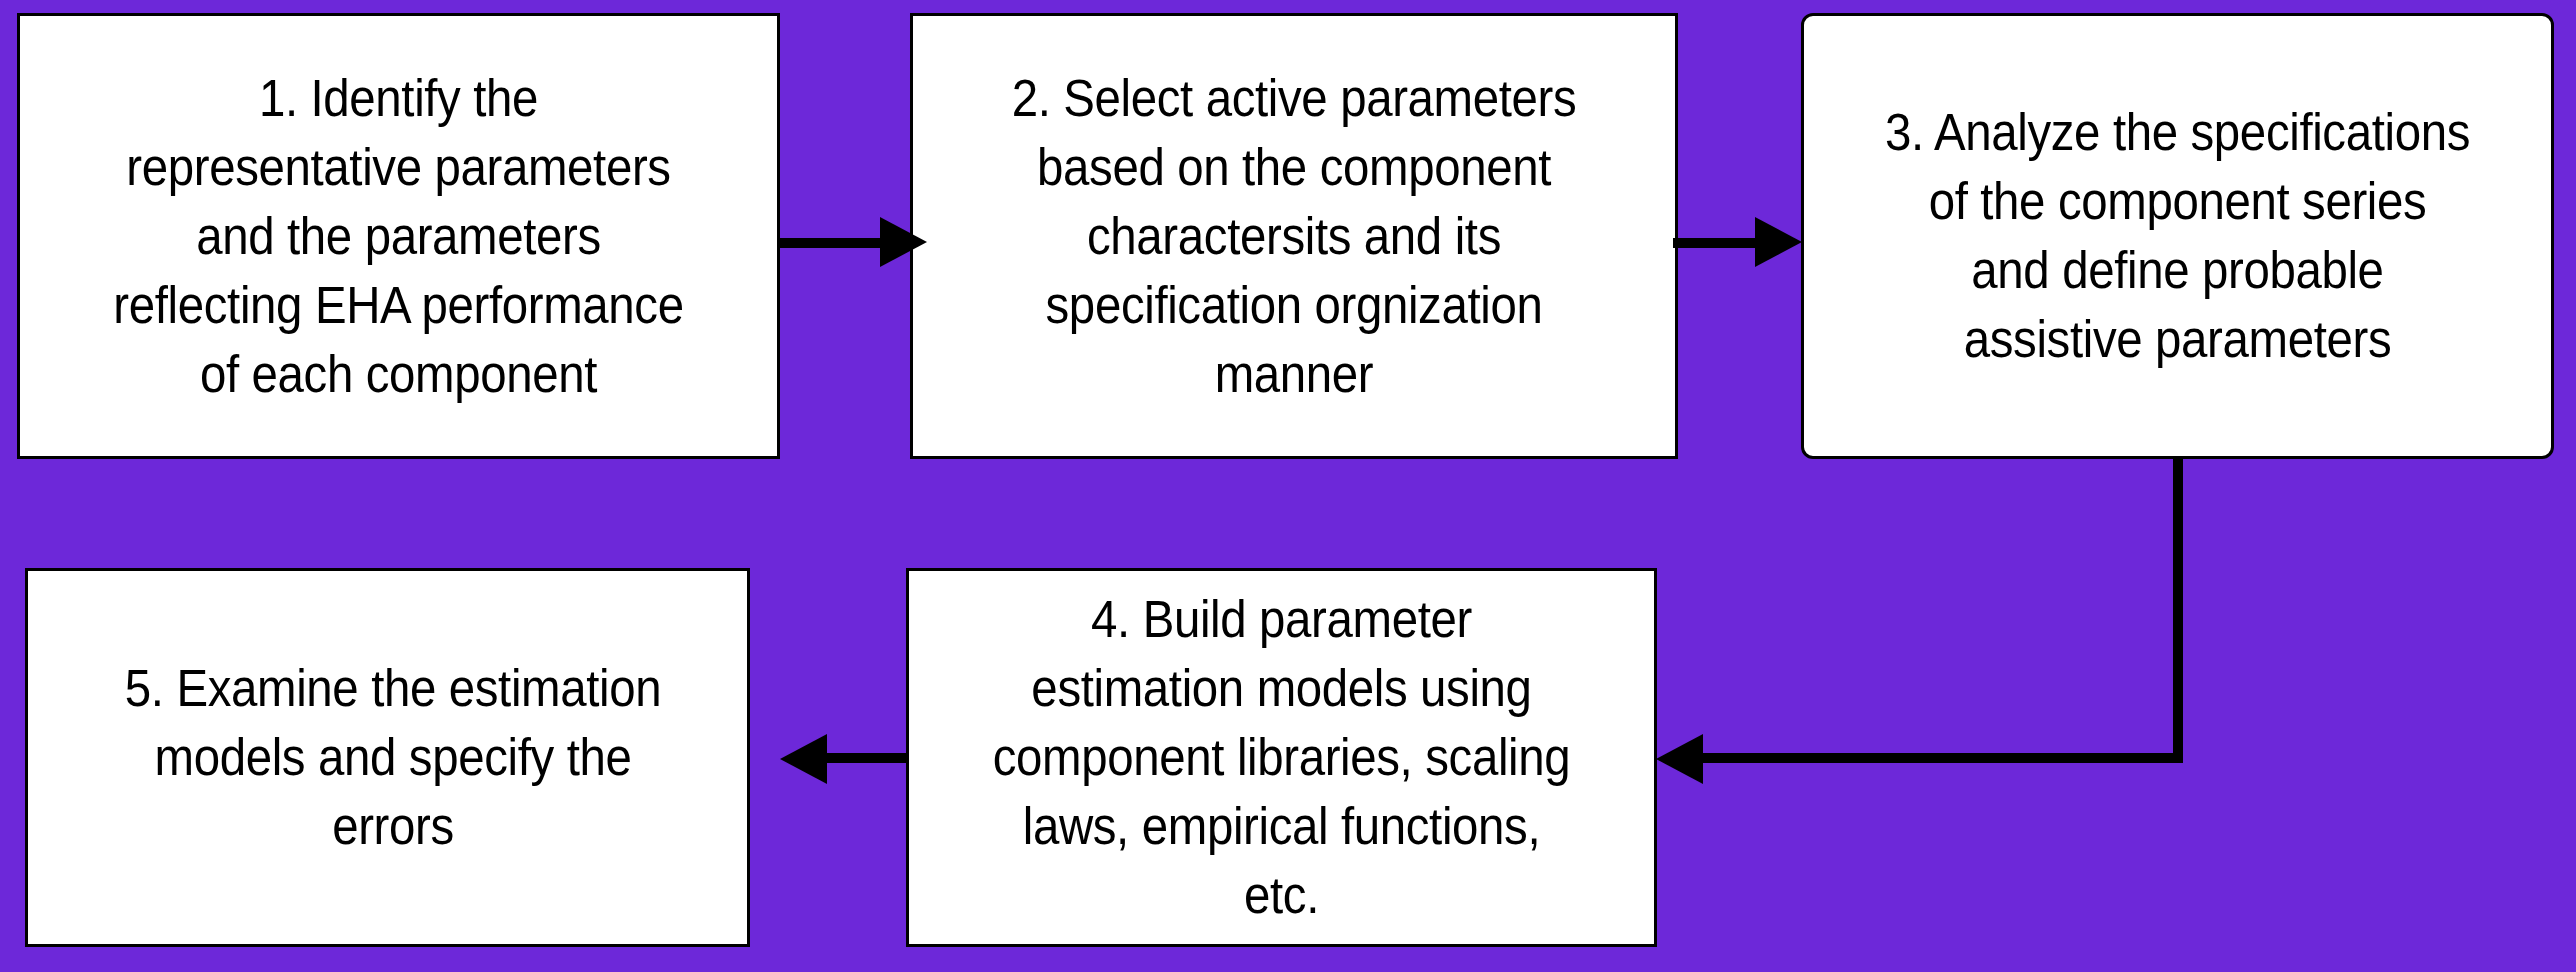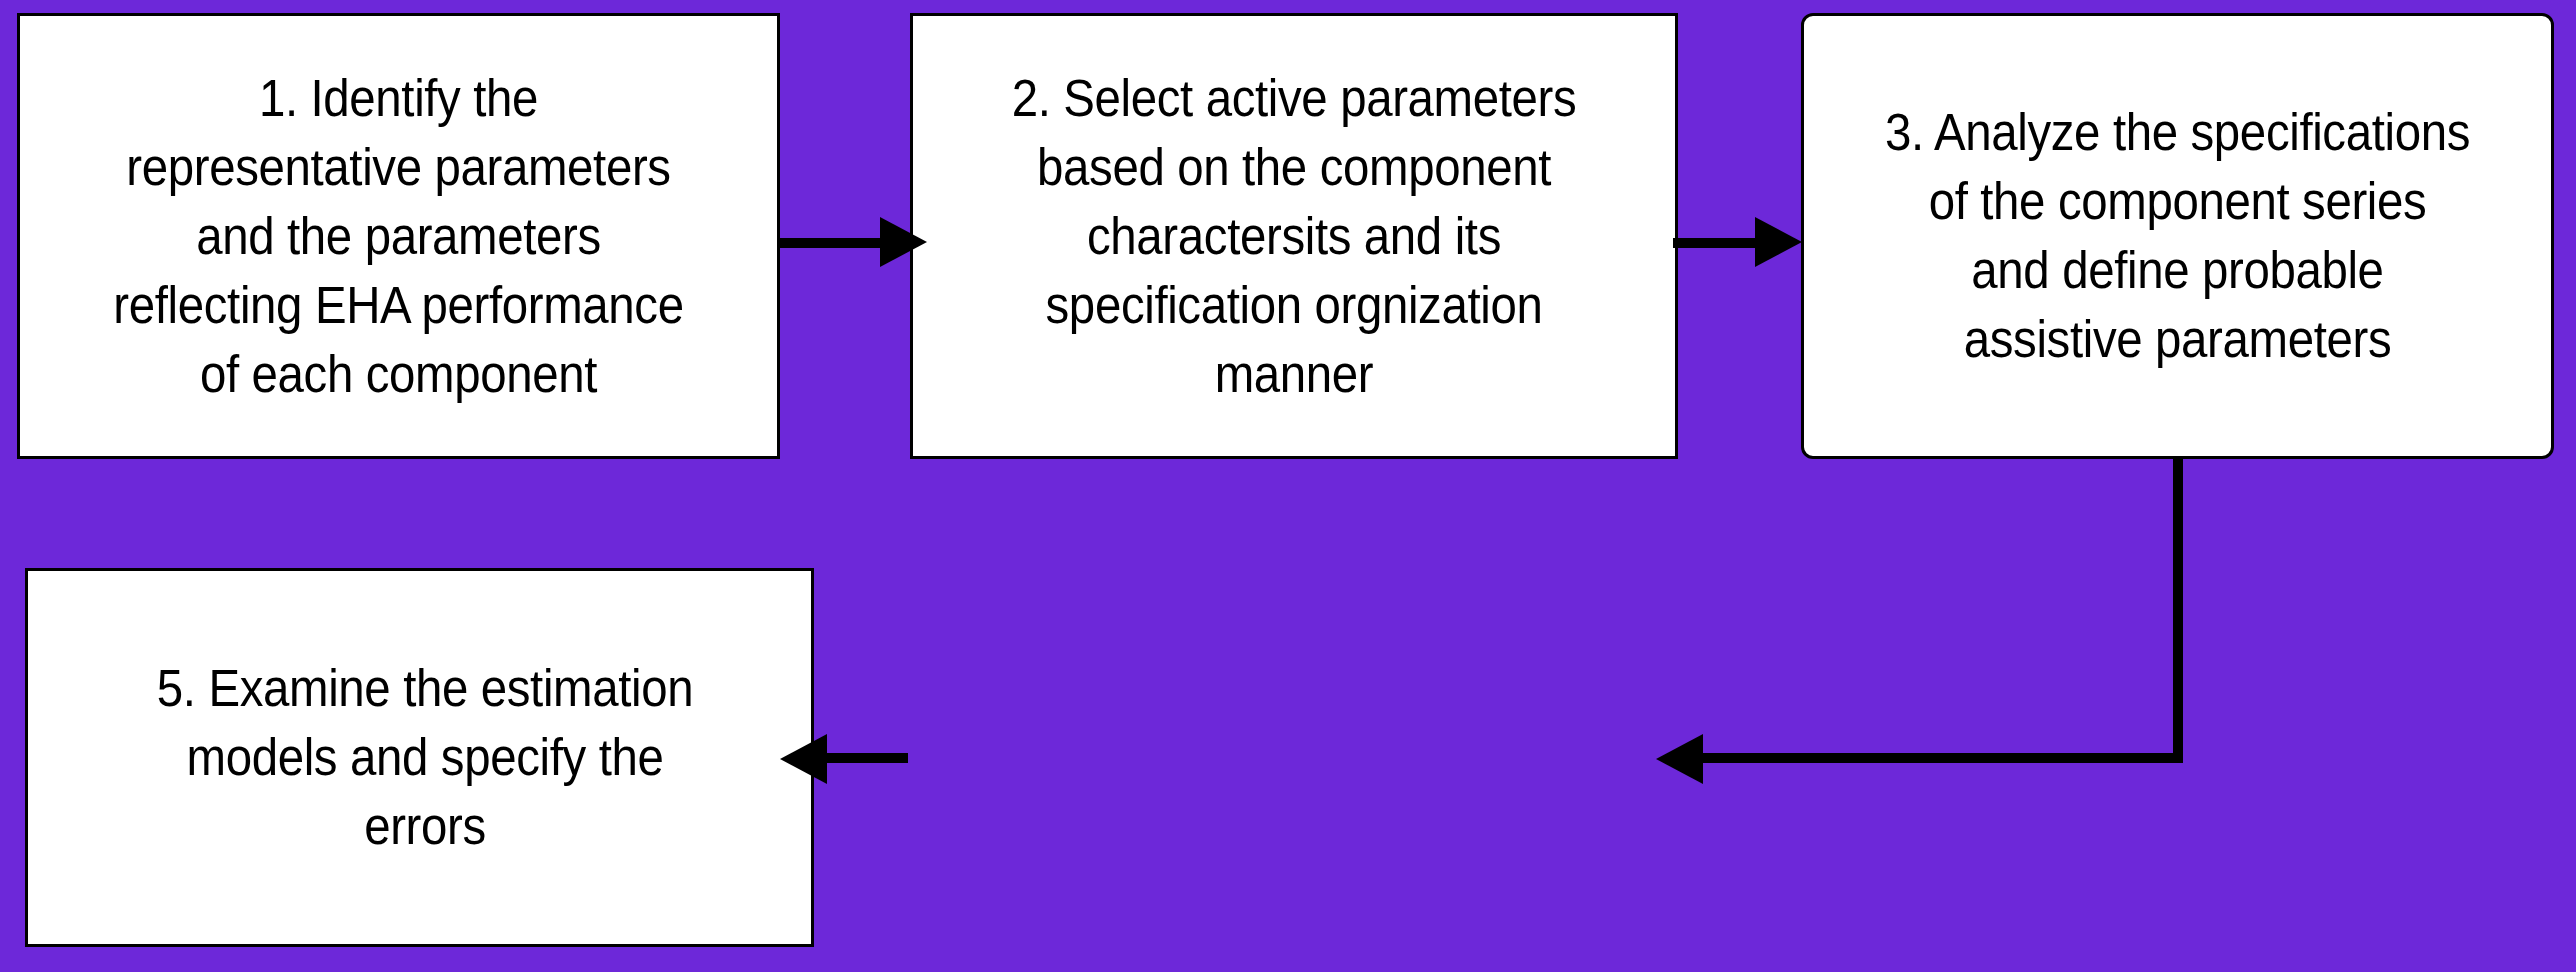--- a/index.html
+++ b/index.html
@@ -38,21 +38,21 @@
     letter-spacing: -0.4px;
     white-space: pre-line;
     transform: scaleX(0.93);
     transform-origin: center center;
   }
   
   #box-1 { left: 17px;   top: 13.2px;  width: 763px;  height: 446px; }
   #box-2 { left: 910px;  top: 13.2px;  width: 768px;  height: 446px; }
   #box-3 { left: 1801px; top: 13.2px;  width: 753px;  height: 446px; border-radius: 12px; }
   #box-4 { left: 906px;  top: 568px; width: 751px;  height: 379px; }
-  #box-5 { left: 24.6px;   top: 568px; width: 789px;  height: 379px; padding-left: 11px; }
+  #box-5 { left: 24.6px;   top: 568px; width: 725px;  height: 379px; padding-left: 11px; }
 
   
   .conn-shaft-h {
     position: absolute;
     height: 10.4px;
     background: #000000;
   }
   .conn-shaft-v {
     position: absolute;
     width: 10.4px;
@@ -108,20 +108,27 @@
 manner</span>
   </div>
 
   <div class="flow-box" id="box-3">
     <span class="flow-box-text">3. Analyze the specifications
 of the component series
 and define probable
 assistive parameters</span>
   </div>
 
+  <div class="flow-box" id="box-4">
+    <span class="flow-box-text">4. Build parameter
+estimation models using
+component libraries, scaling
+laws, empirical functions,
+etc.</span>
+  </div>
 
   <div class="flow-box" id="box-5">
     <span class="flow-box-text">5. Examine the estimation
 models and specify the
 errors</span>
   </div>
 
   <div class="conn-shaft-h" id="arrow-1-2-shaft"></div>
   <div class="arrowhead right" id="arrow-1-2-head"></div>
 

